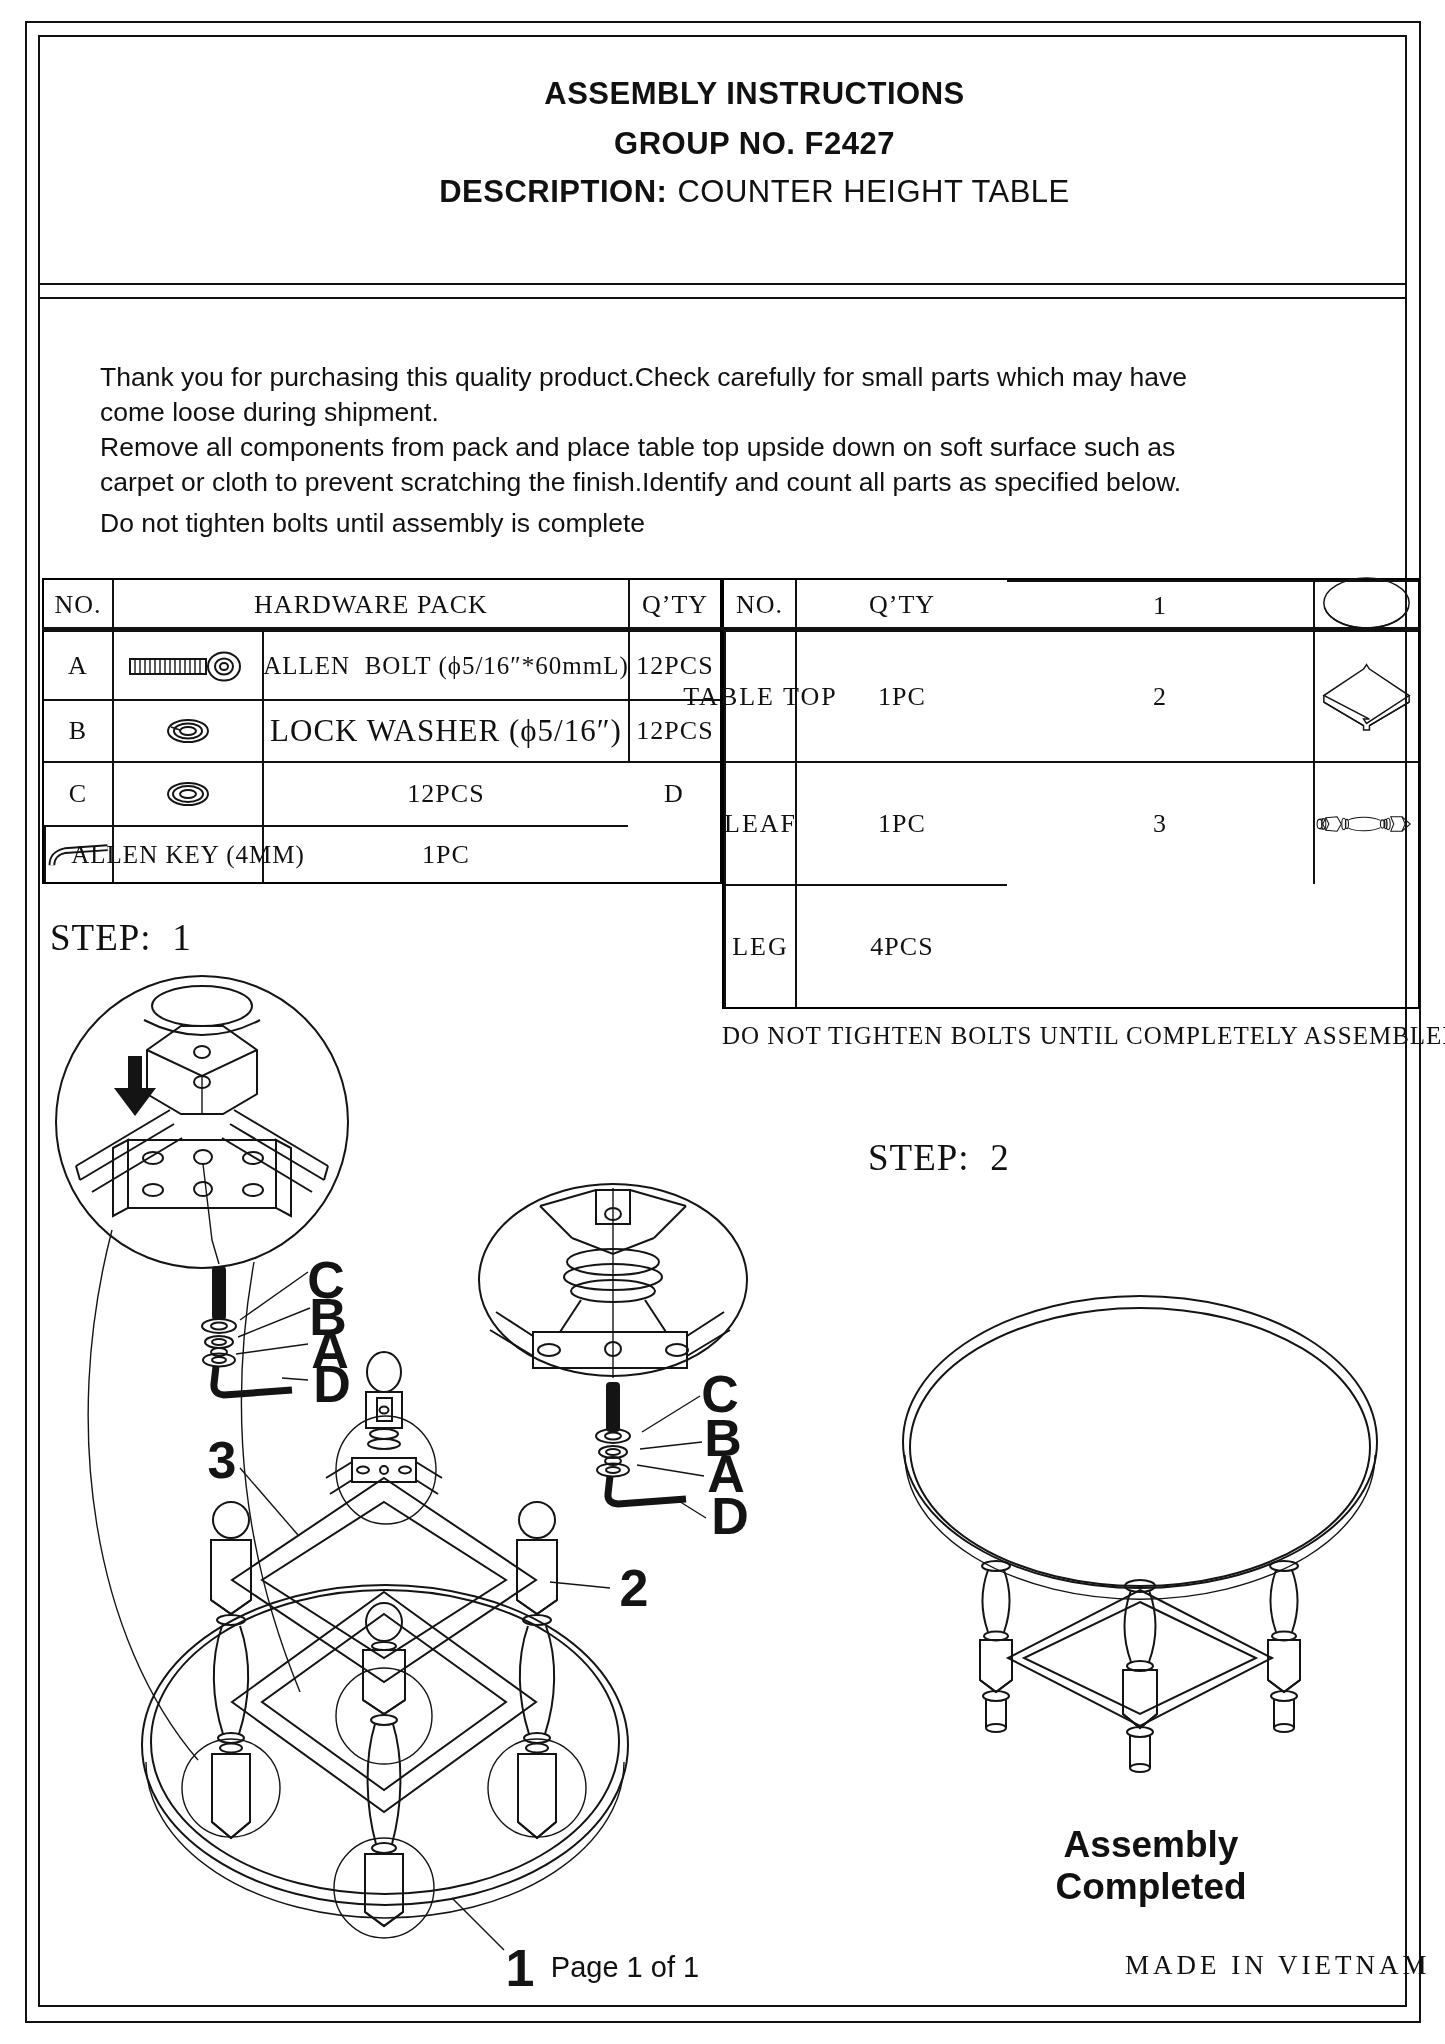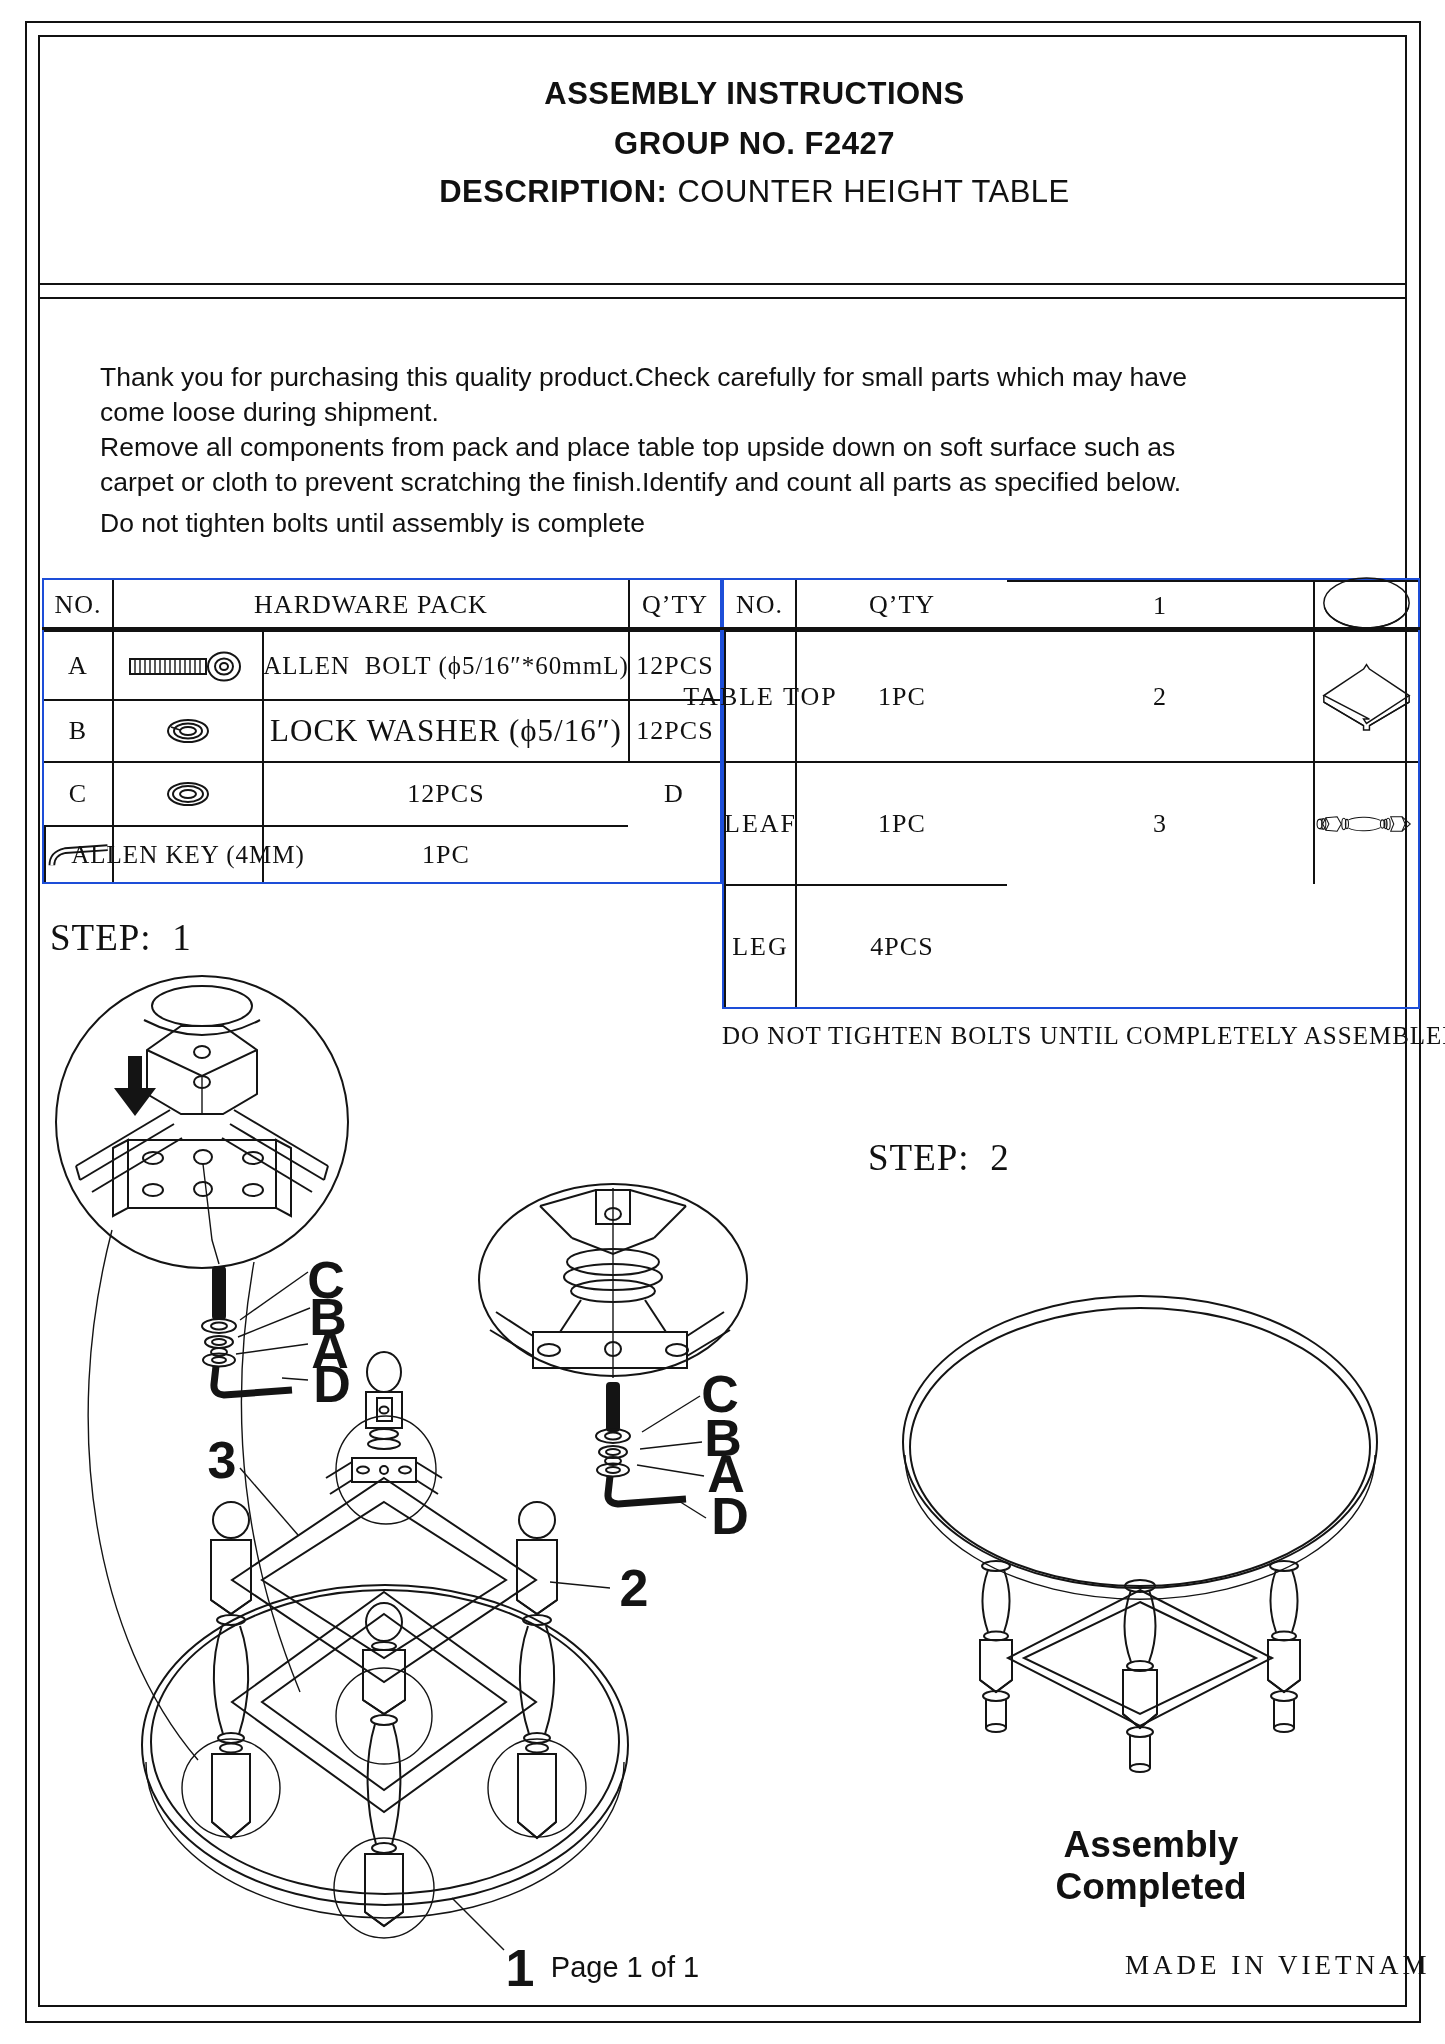--- a/index.html
+++ b/index.html
@@ -7,21 +7,21 @@
         font-family:"Liberation Sans",sans-serif;color:#111;overflow:hidden;}
   .abs{position:absolute;box-sizing:border-box;}
   .outer-border{left:25px;top:21px;width:1396px;height:2002px;border:2px solid #111;}
   .inner-box{left:38px;top:35px;width:1369px;height:1972px;border:2px solid #111;}
   .title-box{left:38px;top:35px;width:1369px;height:250px;border-bottom:2px solid #111;}
   .sep-strip{left:38px;top:287px;width:1369px;height:12px;border-bottom:2px solid #111;}
   .title-line{left:38px;width:1369px;text-align:center;font-weight:bold;font-size:31px;letter-spacing:.5px;margin-left:32px;}
   .desc-normal{font-weight:normal;margin-left:10px;}
   .instr{left:100px;width:1280px;font-size:26.5px;line-height:35px;}
   .cad{font-family:"Liberation Serif","DejaVu Serif",serif;}
-  .grid-table{display:grid;border:2px solid #1d4ed8;}
+  .grid-table{display:grid;border:2px solid #000000;}
   .cell{display:flex;align-items:center;justify-content:center;font-size:26px;letter-spacing:1px;white-space:pre;}
   .bl{border-left:2px solid #111;} .bt{border-top:2px solid #111;}
   .hw-table{left:42px;top:578px;width:680px;height:306px;
     grid-template-columns:68px 150px 366px 92px;grid-template-rows:50px 69px 62px 64px 57px;}
   .parts-table{left:722px;top:578px;width:698px;height:431px;
     grid-template-columns:71px 212px 306px 105px;grid-template-rows:50px 131px 123px 123px;}
   .thickline{background:#111;height:3px;}
   .note{left:722px;top:1022px;width:698px;text-align:center;font-size:25px;letter-spacing:1px;white-space:pre;}
   .step-label{font-size:37px;letter-spacing:1px;white-space:pre;}
   .completed{left:1020px;top:1824px;width:262px;text-align:center;font-weight:bold;font-size:37px;}

